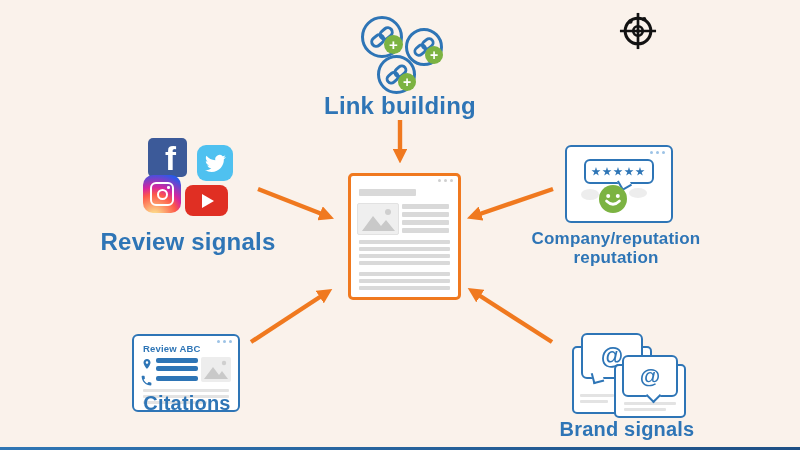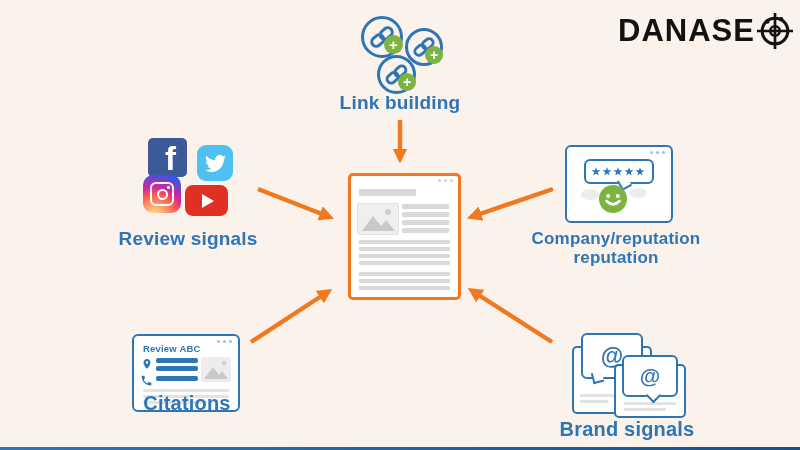--- a/index.html
+++ b/index.html
@@ -1,20 +1,20 @@
 <!DOCTYPE html>
 <html><head>
 <meta charset="utf-8">
 <style>
   html,body{margin:0;padding:0;}
   body{font-family:"Liberation Sans",sans-serif;}
   #stage{position:relative;width:800px;height:450px;background:#FAF2EB;overflow:hidden;}
   .abs{position:absolute;}
   
-  .node-label{position:absolute;color:#2E75B6;font-weight:700;font-size:19px;text-align:center;letter-spacing:.2px;}
+  .node-label{position:absolute;color:#2E75B6;font-weight:700;font-size:24px;text-align:center;letter-spacing:.2px;}
   
   .logo{position:absolute;top:12px;left:618px;display:flex;align-items:center;}
   .logo-text{font-size:31px;font-weight:800;color:#121212;letter-spacing:1px;line-height:38px;}
   
   .doc{position:absolute;left:348px;top:173px;width:107px;height:121px;background:#fff;border:3px solid #F0791F;border-radius:5px;}
   .doc-dots{position:absolute;top:3px;right:5px;display:flex;gap:3px;}
   .doc-dots i{width:3px;height:3px;background:#CFCFCF;border-radius:50%;}
   .gline{position:absolute;background:#D9D9D9;border-radius:1px;}
   .doc-img{position:absolute;left:6px;top:27px;width:40px;height:30px;background:#EFEFEF;border:1px solid #E2E2E2;border-radius:2px;}
   
@@ -63,21 +63,20 @@
     <g stroke="#F0791F" stroke-width="4.4" marker-end="url(#ah)">
       <line x1="400" y1="120" x2="400" y2="156"></line>
       <line x1="258" y1="189" x2="327" y2="216"></line>
       <line x1="553" y1="189" x2="474" y2="216"></line>
       <line x1="251" y1="342" x2="326" y2="293"></line>
       <line x1="552" y1="342" x2="474" y2="292"></line>
     </g>
   </svg>
 
   <div class="logo">
-    <span class="logo-text">DANASE</span>
     <svg width="38" height="38" viewBox="0 0 40 40" style="margin-left:1px">
       <g stroke="#121212" fill="none">
         <circle cx="20" cy="20" r="13.5" stroke-width="3.2"></circle>
         <line x1="20" y1="1" x2="20" y2="39" stroke-width="2.8"></line>
         <line x1="1" y1="20" x2="39" y2="20" stroke-width="2.8"></line>
         <circle cx="20" cy="20" r="5" stroke-width="2.8"></circle>
       </g>
       <circle cx="20" cy="20" r="1.8" fill="#121212"></circle>
       <circle cx="12" cy="10" r="2.3" fill="#121212"></circle>
       <circle cx="26.5" cy="7.5" r="2.3" fill="#121212"></circle>

